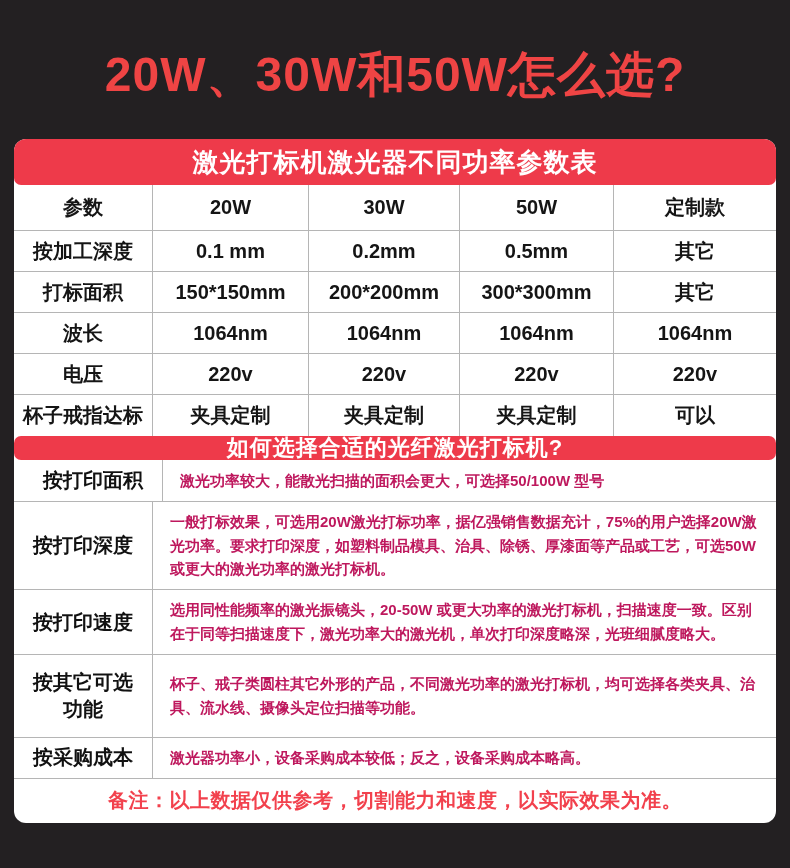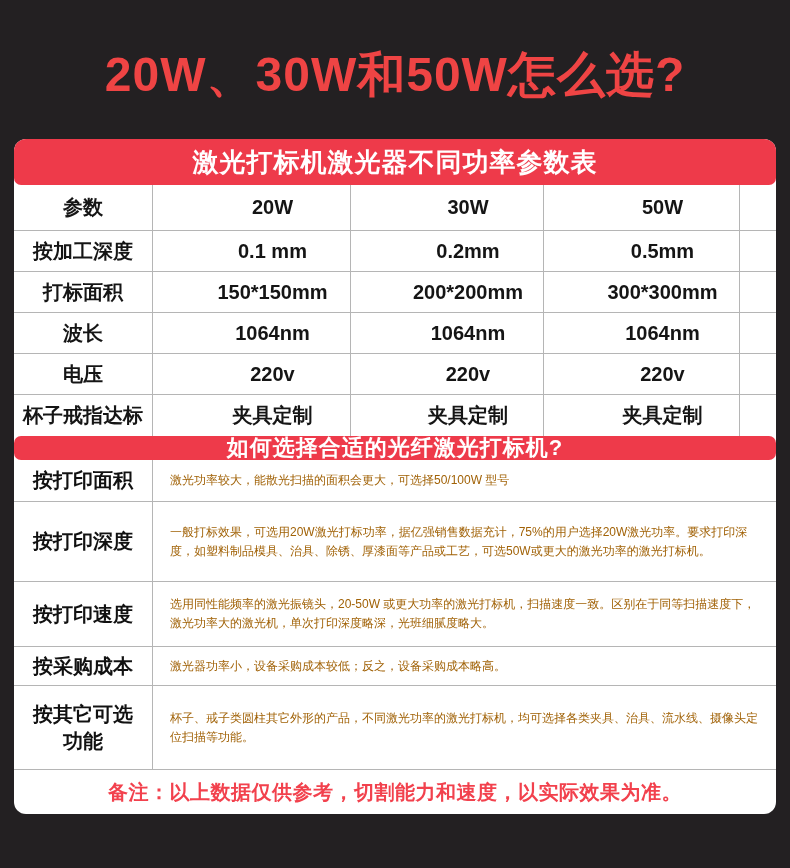--- a/index.html
+++ b/index.html
@@ -47,21 +47,21 @@
   .band2{height:24px;font-size:22px;letter-spacing:1px;}
   
   .ptable{width:100%;}
   .prow{
     display:grid;
     grid-template-columns:18.24% 20.47% 19.82% 20.21% 21.26%;
     border-bottom:1px solid var(--divider);
   }
   .prow:last-child{border-bottom:none;}
   .prow.phead{height:46px;}
-  .prow{height:41px;gap:42px;}
+  .prow{height:41px;}
   .pcell{
     display:flex;
     align-items:center;
     justify-content:center;
     border-right:1px solid var(--divider);
     font-size:20px;
     font-weight:600;
     color:#151515;
     padding:0 4px;
     text-align:center;
@@ -82,26 +82,27 @@
     border-right:1px solid var(--divider);
     font-size:20px;
     font-weight:bold;
     color:#111111;
     line-height:1.35;
     padding:0 15px;
   }
   .gtext{
     display:flex;
     align-items:center;
-    font-size:12px;
-    color:#a16207;
+    font-size:15px;
+    color:#be185d;
     line-height:1.58;
     padding:8px 18px 8px 17px;
+    font-weight:bold;
   }
-  .g0{min-height:42px;}
+  .g0{min-height:42px;padding-left:10px;}
   .g1{min-height:80px;}
   .g2{min-height:65px;}
   .g3{min-height:39px;}
   .g4{min-height:83px;}
   
   .note{
     border-top:1px solid var(--divider);
     height:45px;
     display:flex;
     align-items:center;
@@ -174,25 +175,25 @@
       <div class="gtext">激光功率较大，能散光扫描的面积会更大，可选择50/100W 型号</div>
     </div>
     <div class="grow g1">
       <div class="glabel">按打印深度</div>
       <div class="gtext">一般打标效果，可选用20W激光打标功率，据亿强销售数据充计，75%的用户选择20W激光功率。要求打印深度，如塑料制品模具、治具、除锈、厚漆面等产品或工艺，可选50W或更大的激光功率的激光打标机。</div>
     </div>
     <div class="grow g2">
       <div class="glabel">按打印速度</div>
       <div class="gtext">选用同性能频率的激光振镜头，20-50W 或更大功率的激光打标机，扫描速度一致。区别在于同等扫描速度下，激光功率大的激光机，单次打印深度略深，光班细腻度略大。</div>
     </div>
+    <div class="grow g4">
+      <div class="glabel">按其它可选功能</div>
+      <div class="gtext">杯子、戒子类圆柱其它外形的产品，不同激光功率的激光打标机，均可选择各类夹具、治具、流水线、摄像头定位扫描等功能。</div>
+    </div>
     <div class="grow g3">
       <div class="glabel">按采购成本</div>
       <div class="gtext">激光器功率小，设备采购成本较低；反之，设备采购成本略高。</div>
-    </div>
-    <div class="grow g4">
-      <div class="glabel">按其它可选功能</div>
-      <div class="gtext">杯子、戒子类圆柱其它外形的产品，不同激光功率的激光打标机，均可选择各类夹具、治具、流水线、摄像头定位扫描等功能。</div>
     </div>
   </div>
 
   <div class="note">备注：以上数据仅供参考，切割能力和速度，以实际效果为准。</div>
 
 </div>
 
 </body></html>

